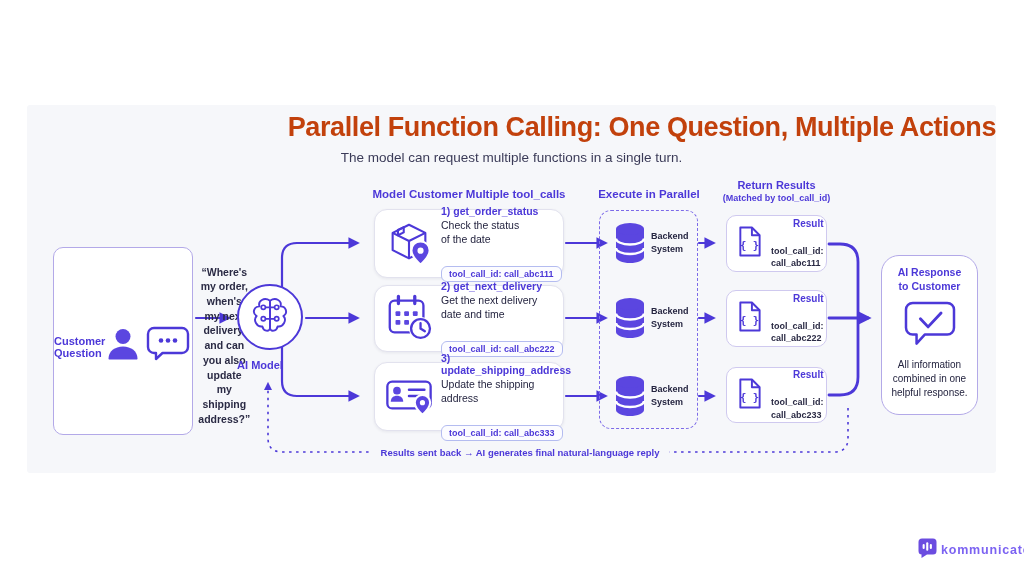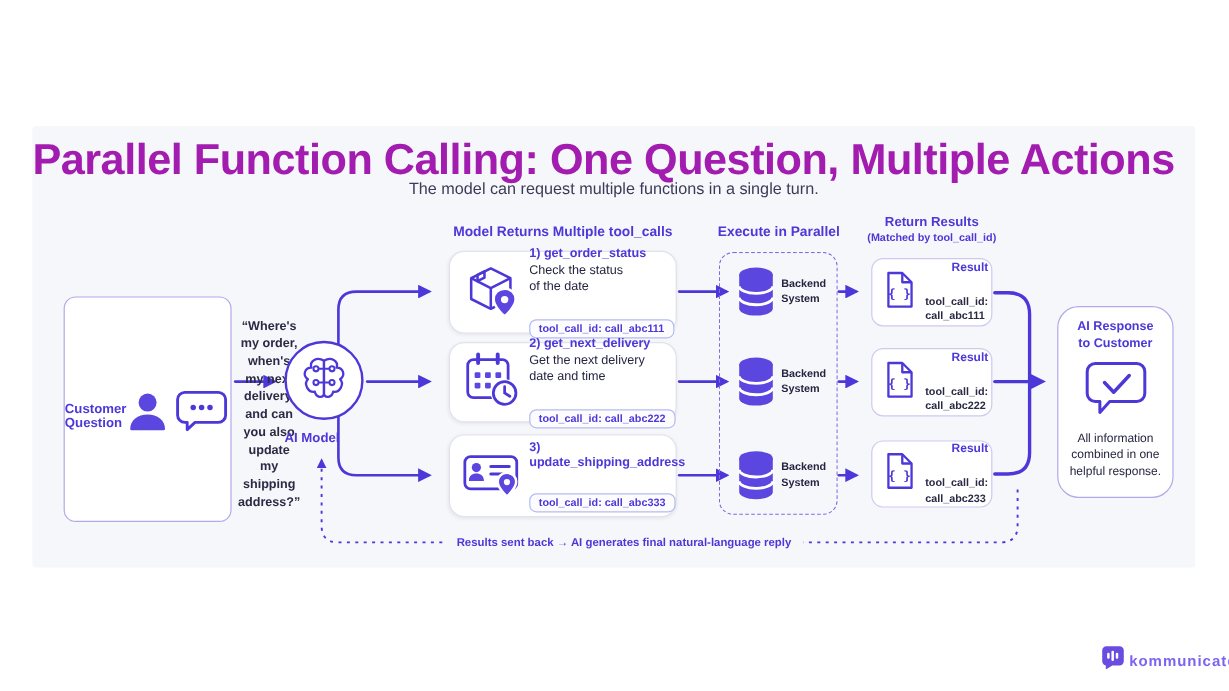--- a/index.html
+++ b/index.html
@@ -1,22 +1,22 @@
 <!DOCTYPE html>
 <html><head>
 <meta charset="utf-8">
 <style>
   * { margin:0; padding:0; box-sizing:border-box; }
   html,body { width:1024px; height:576px; background:#ffffff; overflow:hidden;
     font-family:"Liberation Sans", sans-serif; }
   .stage { position:relative; width:1024px; height:576px; }
   .abs { position:absolute; }
   .card { left:27px; top:105px; width:969px; height:368px; background:#f6f7fa; border-radius:3px; }
-  .title { left:27px; top:112px; width:969px; text-align:left; font-size:36px; font-weight:700;
-    color:#a21caf; letter-spacing:-0.4px; }
+  .title { left:27px; top:112px; width:969px; text-align:right; font-size:27px; font-weight:700;
+    color:#c2410c; letter-spacing:-0.4px; }
   .subtitle { left:27px; top:150px; width:969px; text-align:center; font-size:13.5px; font-weight:500; color:#3b3b58; }
   .pre { white-space:pre-line; }
   svg.wires { left:0; top:0; width:1024px; height:576px; z-index:1; pointer-events:none; }
   .node { z-index:2; }
 
   
   .cust-box { left:53px; top:247px; width:140px; height:188px; background:#fff;
     border:1.4px solid #b3a9e8; border-radius:10px; display:flex; flex-direction:row; align-items:center; }
   .cust-title { margin-top:11px; font-size:11px; font-weight:700; color:#4c38d8; }
   .cust-icons { margin-top:9px; display:flex; align-items:center; gap:4px; }
@@ -143,21 +143,21 @@
           <circle cx="15" cy="14" r="2.2" fill="#fff"></circle>
           <circle cx="29" cy="14" r="2.2" fill="#fff"></circle>
           <circle cx="15" cy="26" r="2.2" fill="#fff"></circle>
           <circle cx="29" cy="26" r="2.2" fill="#fff"></circle>
         </g>
       </svg>
     </span>
   </div>
   <div class="abs node ai-label">AI Model</div>
 
-  <div class="abs node sec-h fn-header">Model Returns Multiple tool_calls</div>
+  <div class="abs node sec-h fn-header">Model Customer Multiple tool_calls</div>
   <div class="abs node sec-h exec-header">Execute in Parallel</div>
   <div class="abs node sec-h res-header">Return Results</div>
   <div class="abs node sec-h res-subheader">(Matched by tool_call_id)</div>
 
   <div class="abs node fn-box fn-1">
     <span>
       <svg width="50" height="50" viewBox="0 0 52 52">
         <g fill="none" stroke="#4c38d8" stroke-width="2.2" stroke-linejoin="round">
           <path d="M9 16.5 L26 8 L43 16.5 V34.5 L26 43 L9 34.5 Z"></path>
           <path d="M9 16.5 L26 25 L43 16.5"></path>
@@ -216,20 +216,22 @@
         <path d="M26 20.5 H42 M26 27 H37" stroke="#4c38d8" stroke-width="2.6" stroke-linecap="round"></path>
         <path d="M40 26c-4.5 0-8 3.4-8 7.8 0 5.6 8 12.7 8 12.7s8-7.1 8-12.7c0-4.4-3.5-7.8-8-7.8z" fill="#5b46e0" stroke="#fff" stroke-width="2.2"></path>
         <circle cx="40" cy="34" r="2.7" fill="#fff"></circle>
       </svg>
     </span>
     <div>
       <div class="fn-name">
         <span>3)</span>
         <span>update_shipping_address</span>
       </div>
+      <div class="fn-desc pre">Update the shipping
+address</div>
       <div class="fn-badge">tool_call_id: call_abc333</div>
     </div>
   </div>
 
   <div class="abs node dash-box"></div>
 
   <div class="abs node" style="left:613px; top:222px;">
     <svg class="db-icon" viewBox="0 0 34 42">
       <path d="M3 7 v28 c0 3.3 6.3 6 14 6 s14-2.7 14-6 V7" fill="#5b46e0"></path>
       <ellipse cx="17" cy="7" rx="14" ry="6" fill="#5b46e0"></ellipse>

